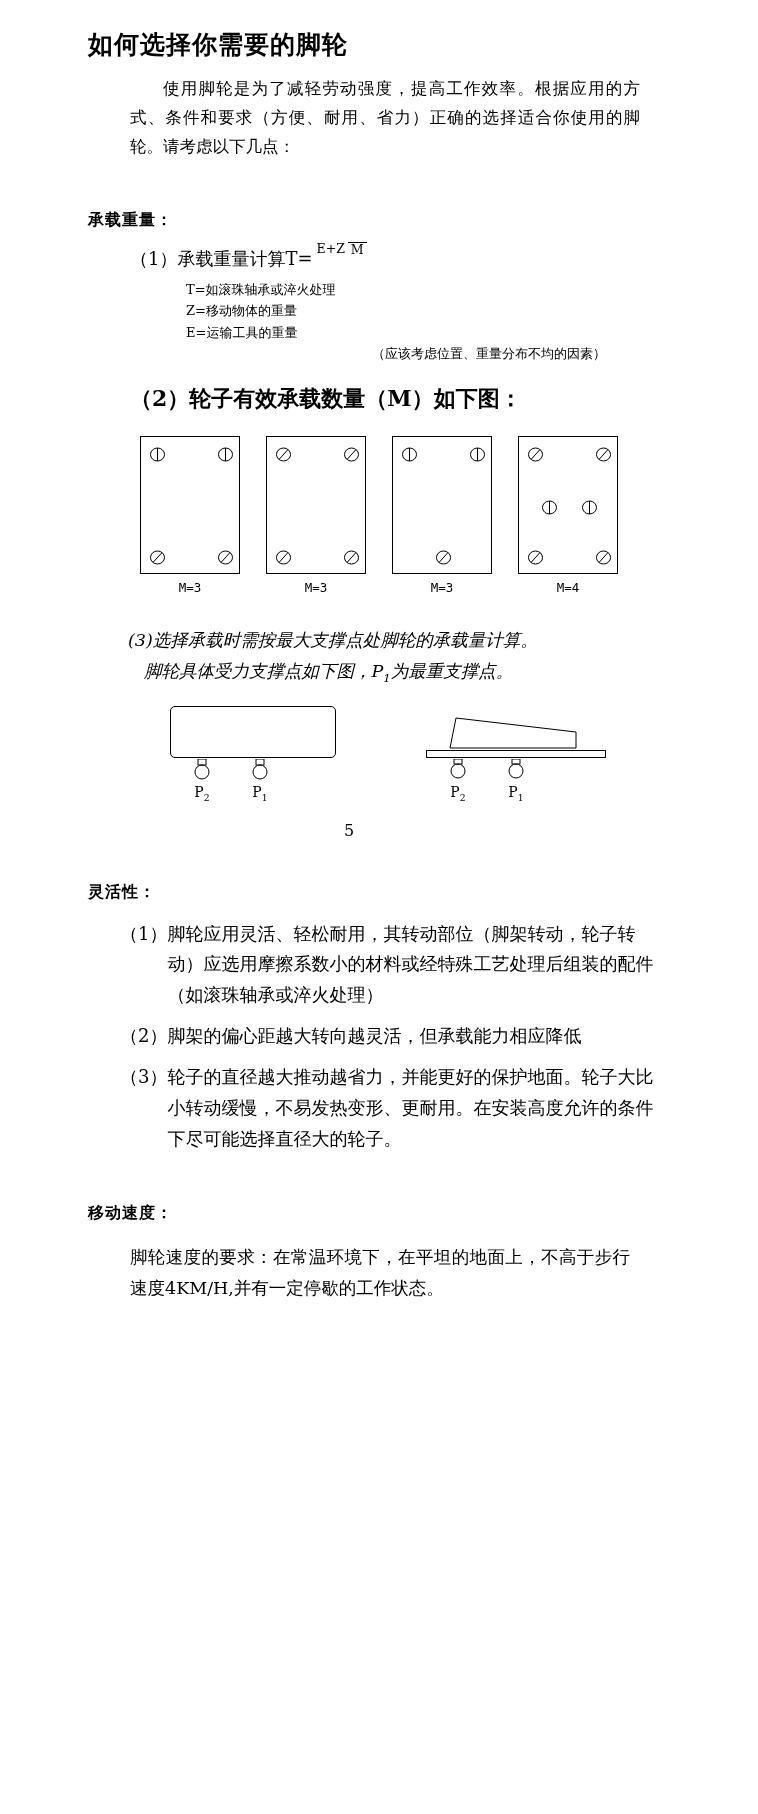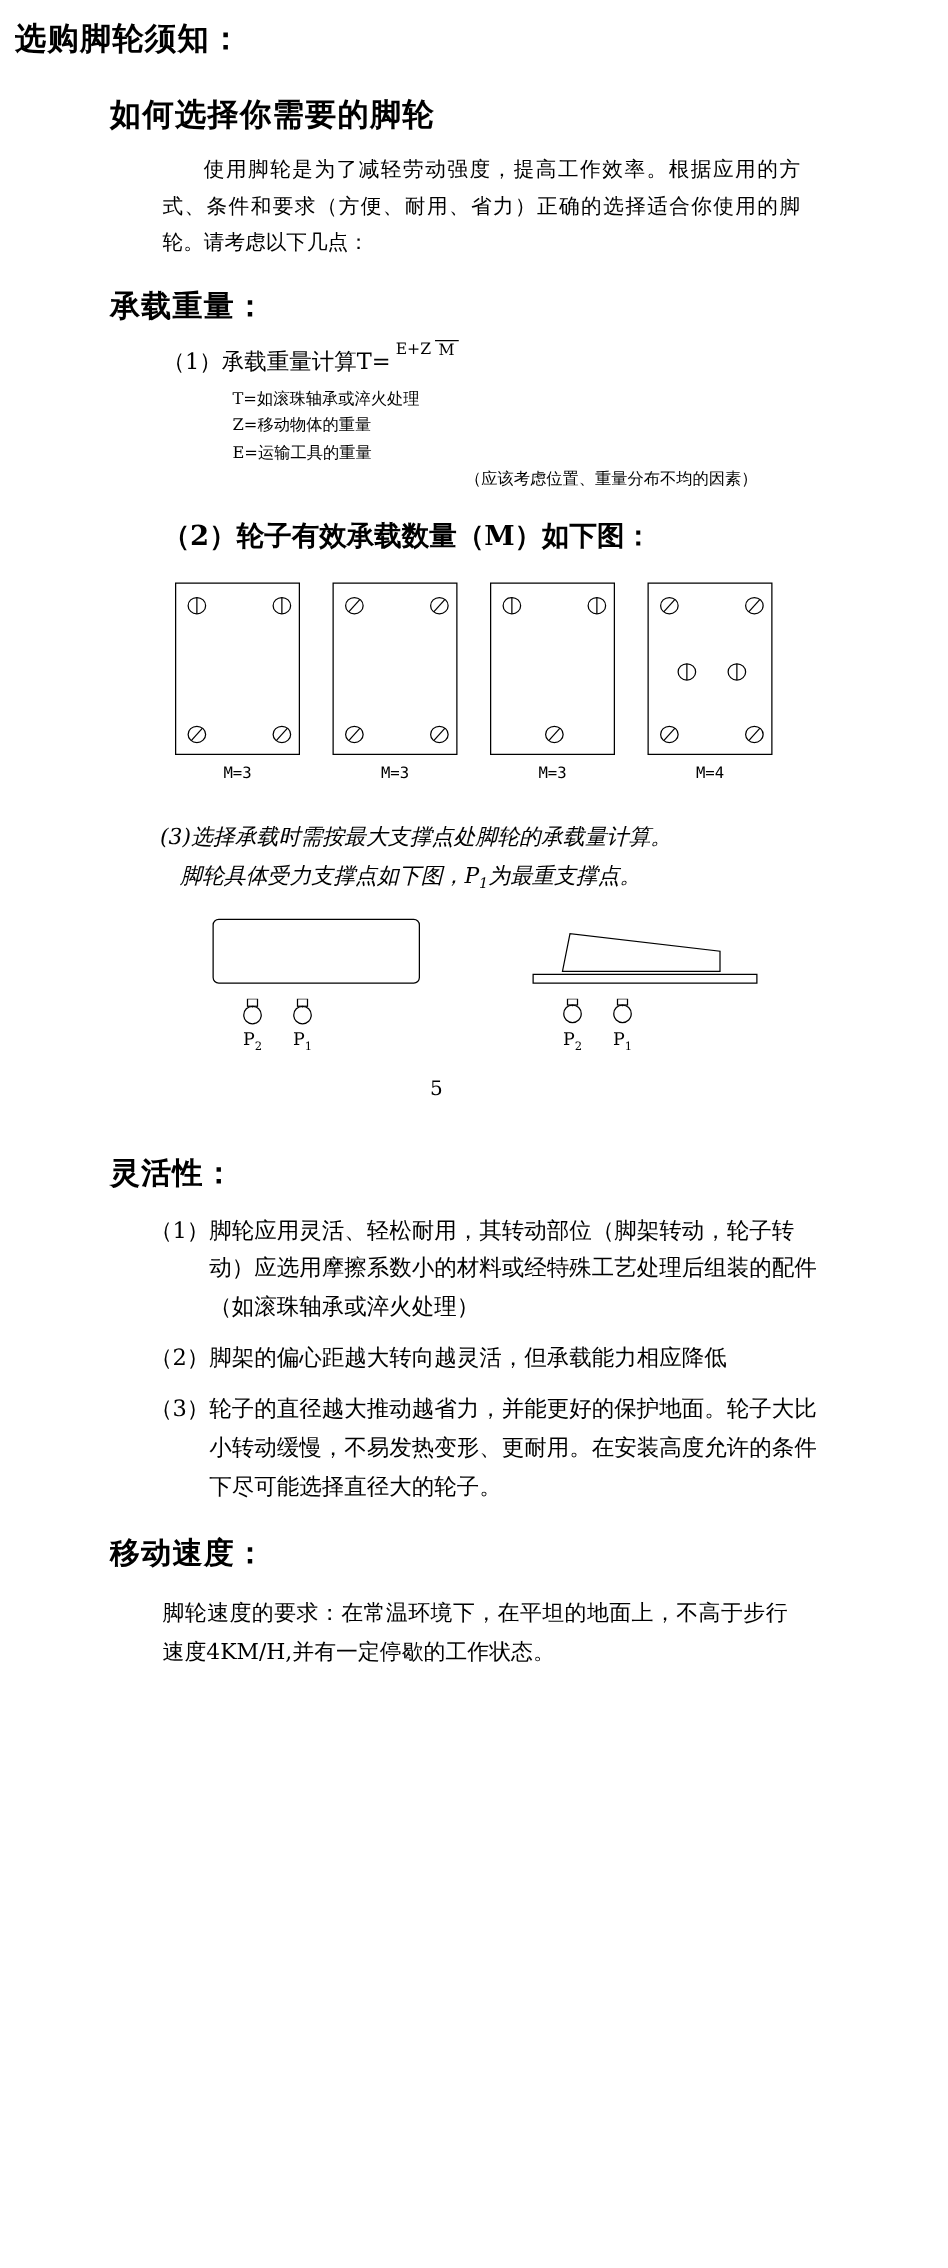--- a/index.html
+++ b/index.html
@@ -36,23 +36,23 @@
   }
   .para {
     font-size: 16.5px;
     line-height: 1.75;
     margin: 14px 0 0 130px;
     width: 510px;
     text-align: justify;
     text-indent: 33px;
   }
   .h2 {
-    font-size: 24px;
+    font-size: 16px;
     font-weight: 700;
-    margin: 20px 0 0 88px;
+    margin: 48px 0 0 88px;
     letter-spacing: 1px;
   }
   .h2.tight { margin-top: 42px; }
 
   .item-formula {
     margin: 16px 0 0 130px;
     font-size: 18px;
     display: flex;
     align-items: flex-start;
   }
@@ -143,23 +143,23 @@
     height: 8px;
     border: 1px solid #000;
     box-sizing: border-box;
     background: #fff;
     position: absolute;
     bottom: 0;
     left: 0;
   }
   .pwheels {
     display: flex;
-    gap: 20px;
+    gap: 38px;
     margin-left: 22px;
-    margin-top: 12px;
+    margin-top: 1px;
   }
   .pwheel { width: 20px; text-align: center; }
   .pwheel svg { display: block; margin: 0 auto; }
   .plabel {
     font-size: 14px;
     margin-top: 3px;
     font-family: "DejaVu Serif", "Liberation Serif", serif;
   }
 
   .page-num {
@@ -192,21 +192,20 @@
     margin: 18px 0 0 130px;
     width: 500px;
     text-align: justify;
   }
 </style>
 </head>
 <body>
 
 <div class="page">
 
-  <div class="doc-title">选购脚轮须知：</div>
 
   <div class="h1">如何选择你需要的脚轮</div>
 
   <div class="para">使用脚轮是为了减轻劳动强度，提高工作效率。根据应用的方式、条件和要求（方便、耐用、省力）正确的选择适合你使用的脚轮。请考虑以下几点：</div>
 
   <div class="h2">承载重量：</div>
 
   <div class="item-formula">
     <span class="lbl">（1）承载重量计算T=</span>
     <span class="frac">

